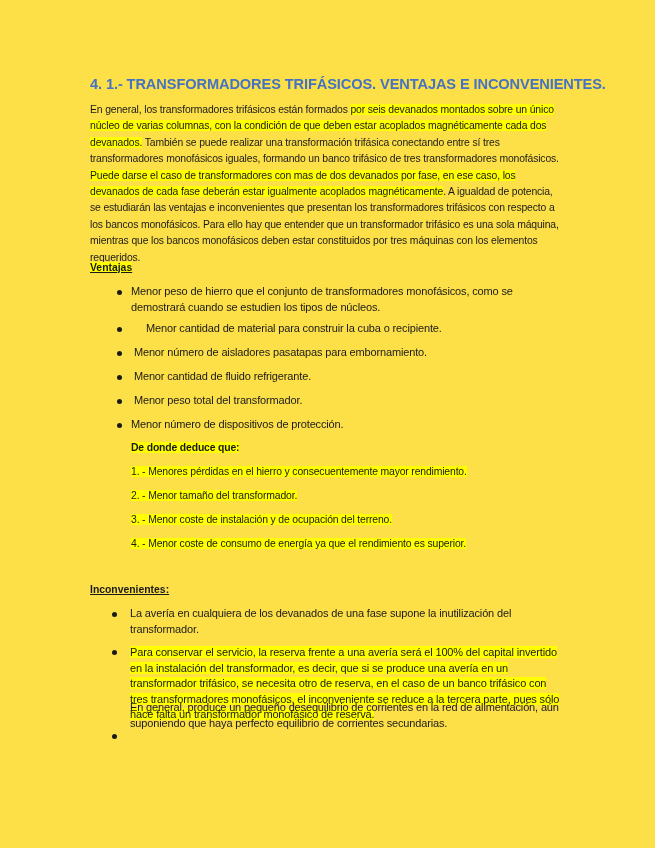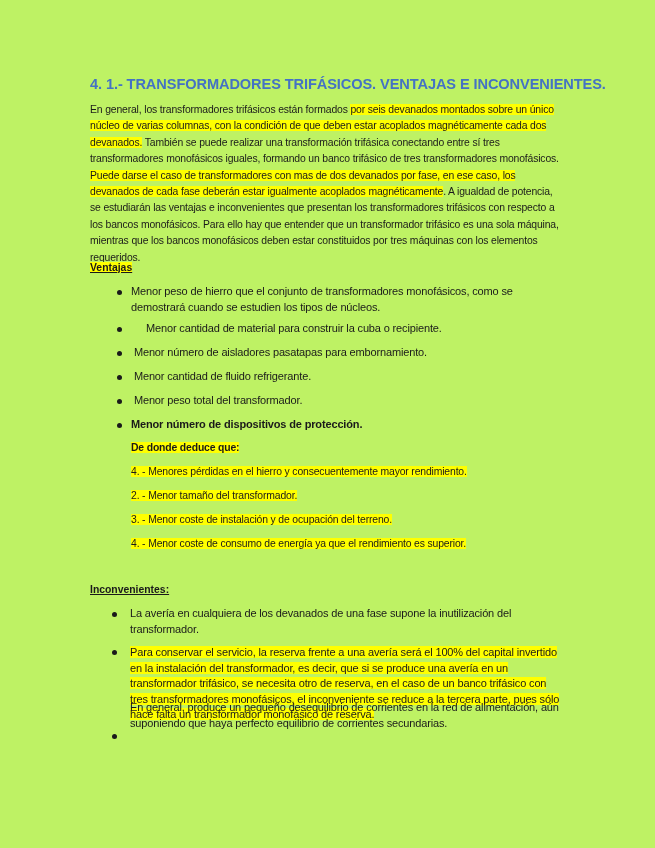--- a/index.html
+++ b/index.html
@@ -1,18 +1,18 @@
 <!DOCTYPE html>
 <html><head>
 <meta charset="utf-8">
 <style>
   html, body { margin: 0; padding: 0; background: #ffffff; }
   body { width: 655px; height: 848px; position: relative; overflow: hidden;
          font-family: "Liberation Sans", sans-serif; color: #1a1a1a; }
-  .page { position: absolute; left: 0; top: 0; width: 655px; height: 848px; background: #bef264; }
+  .page { position: absolute; left: 0; top: 0; width: 655px; height: 848px; background: #fde047; }
   .title { position: absolute; left: 90px; top: 76px; font-size: 14.6px; font-weight: bold;
            color: #4472c4; letter-spacing: -0.1px; white-space: nowrap; }
   .para { position: absolute; left: 90px; width: 476px; top: 102px; font-size: 10.4px;
           line-height: 16.4px; letter-spacing: -0.15px; }
   .hl { background: #ffff00; }
   .section-head { position: absolute; font-size: 10.4px; font-weight: bold; text-decoration: underline; }
   .bullet { position: absolute; font-size: 11px; line-height: 15.5px; letter-spacing: -0.15px; }
   .dot { position: absolute; width: 5px; height: 5px; border-radius: 50%; background: #1a1a1a; }
   .sub { position: absolute; left: 131px; font-size: 10.4px; line-height: 14px; letter-spacing: -0.15px; }
 </style>
@@ -36,24 +36,24 @@
   <div class="dot" style="left:117px; top:351px;"></div>
   <div class="bullet" style="left:131px; top:345px; width:420px; white-space:pre;"> Menor número de aisladores pasatapas para embornamiento.</div>
 
   <div class="dot" style="left:117px; top:375px;"></div>
   <div class="bullet" style="left:131px; top:369px; width:420px; white-space:pre;"> Menor cantidad de fluido refrigerante.</div>
 
   <div class="dot" style="left:117px; top:399px;"></div>
   <div class="bullet" style="left:131px; top:393px; width:420px; white-space:pre;"> Menor peso total del transformador.</div>
 
   <div class="dot" style="left:117px; top:423px;"></div>
-  <div class="bullet" style="left:131px; top:417px; width:420px;font-weight:bold;">Menor número de dispositivos de protección.</div>
+  <div class="bullet" style="left:131px; top:417px; width:420px;">Menor número de dispositivos de protección.</div>
 
   <div class="sub" style="top:441px;font-weight:bold;"><span class="hl">De donde deduce que:</span></div>
-  <div class="sub" style="top:465px;"><span class="hl">4. - Menores pérdidas en el hierro y consecuentemente mayor rendimiento.</span></div>
+  <div class="sub" style="top:465px;"><span class="hl">1. - Menores pérdidas en el hierro y consecuentemente mayor rendimiento.</span></div>
   <div class="sub" style="top:489px;"><span class="hl">2. - Menor tamaño del transformador.</span></div>
   <div class="sub" style="top:513px;"><span class="hl">3. - Menor coste de instalación y de ocupación del terreno.</span></div>
   <div class="sub" style="top:537px;"><span class="hl">4. - Menor coste de consumo de energía ya que el rendimiento es superior.</span></div>
 
   <div class="section-head" style="left:90px; top:584px;">Inconvenientes:</div>
 
   <div class="dot" style="left:112px; top:612px;"></div>
   <div class="bullet" style="left:130px; top:606px; width:430px;">La avería en cualquiera de los devanados de una fase supone la inutilización del transformador.</div>
 
   <div class="dot" style="left:112px; top:650px;"></div>

